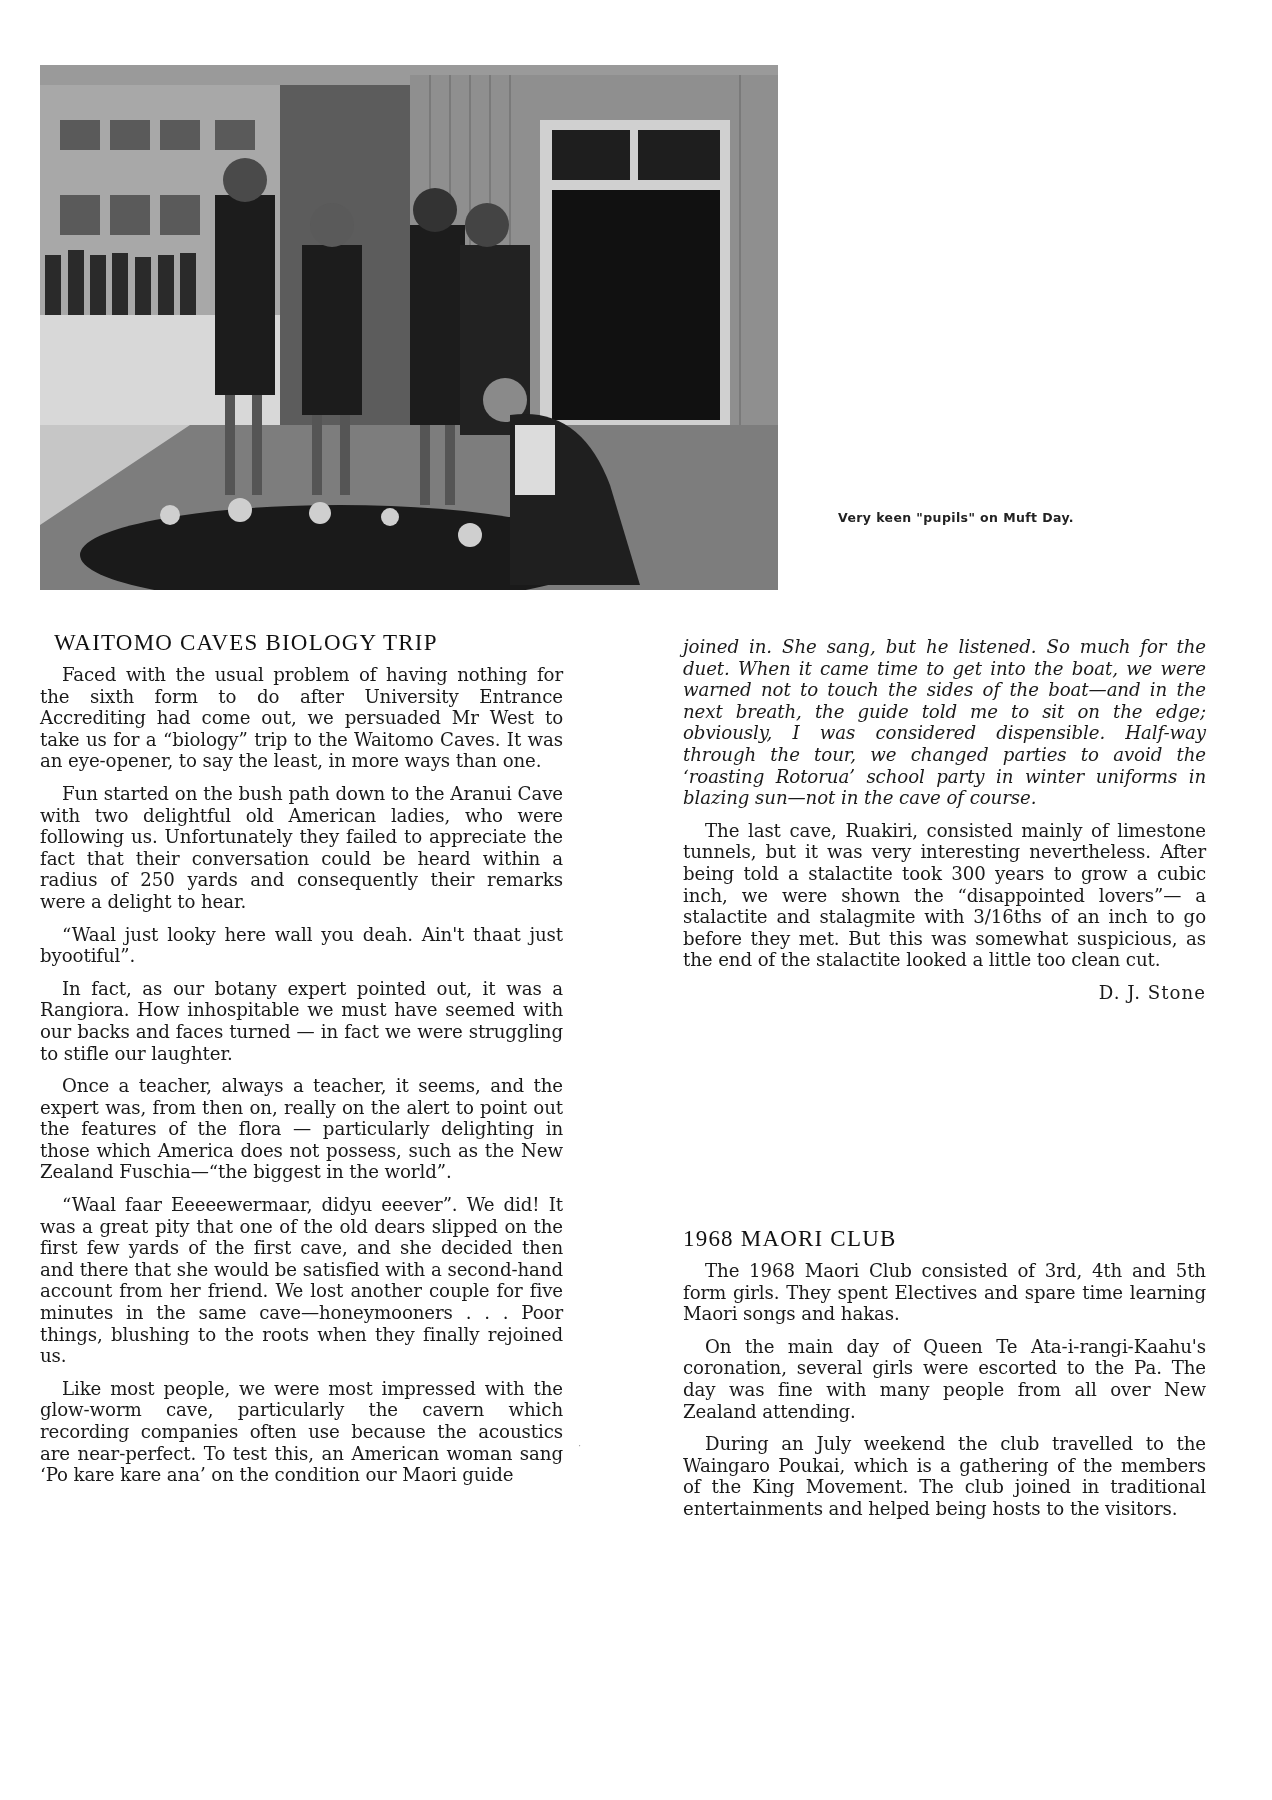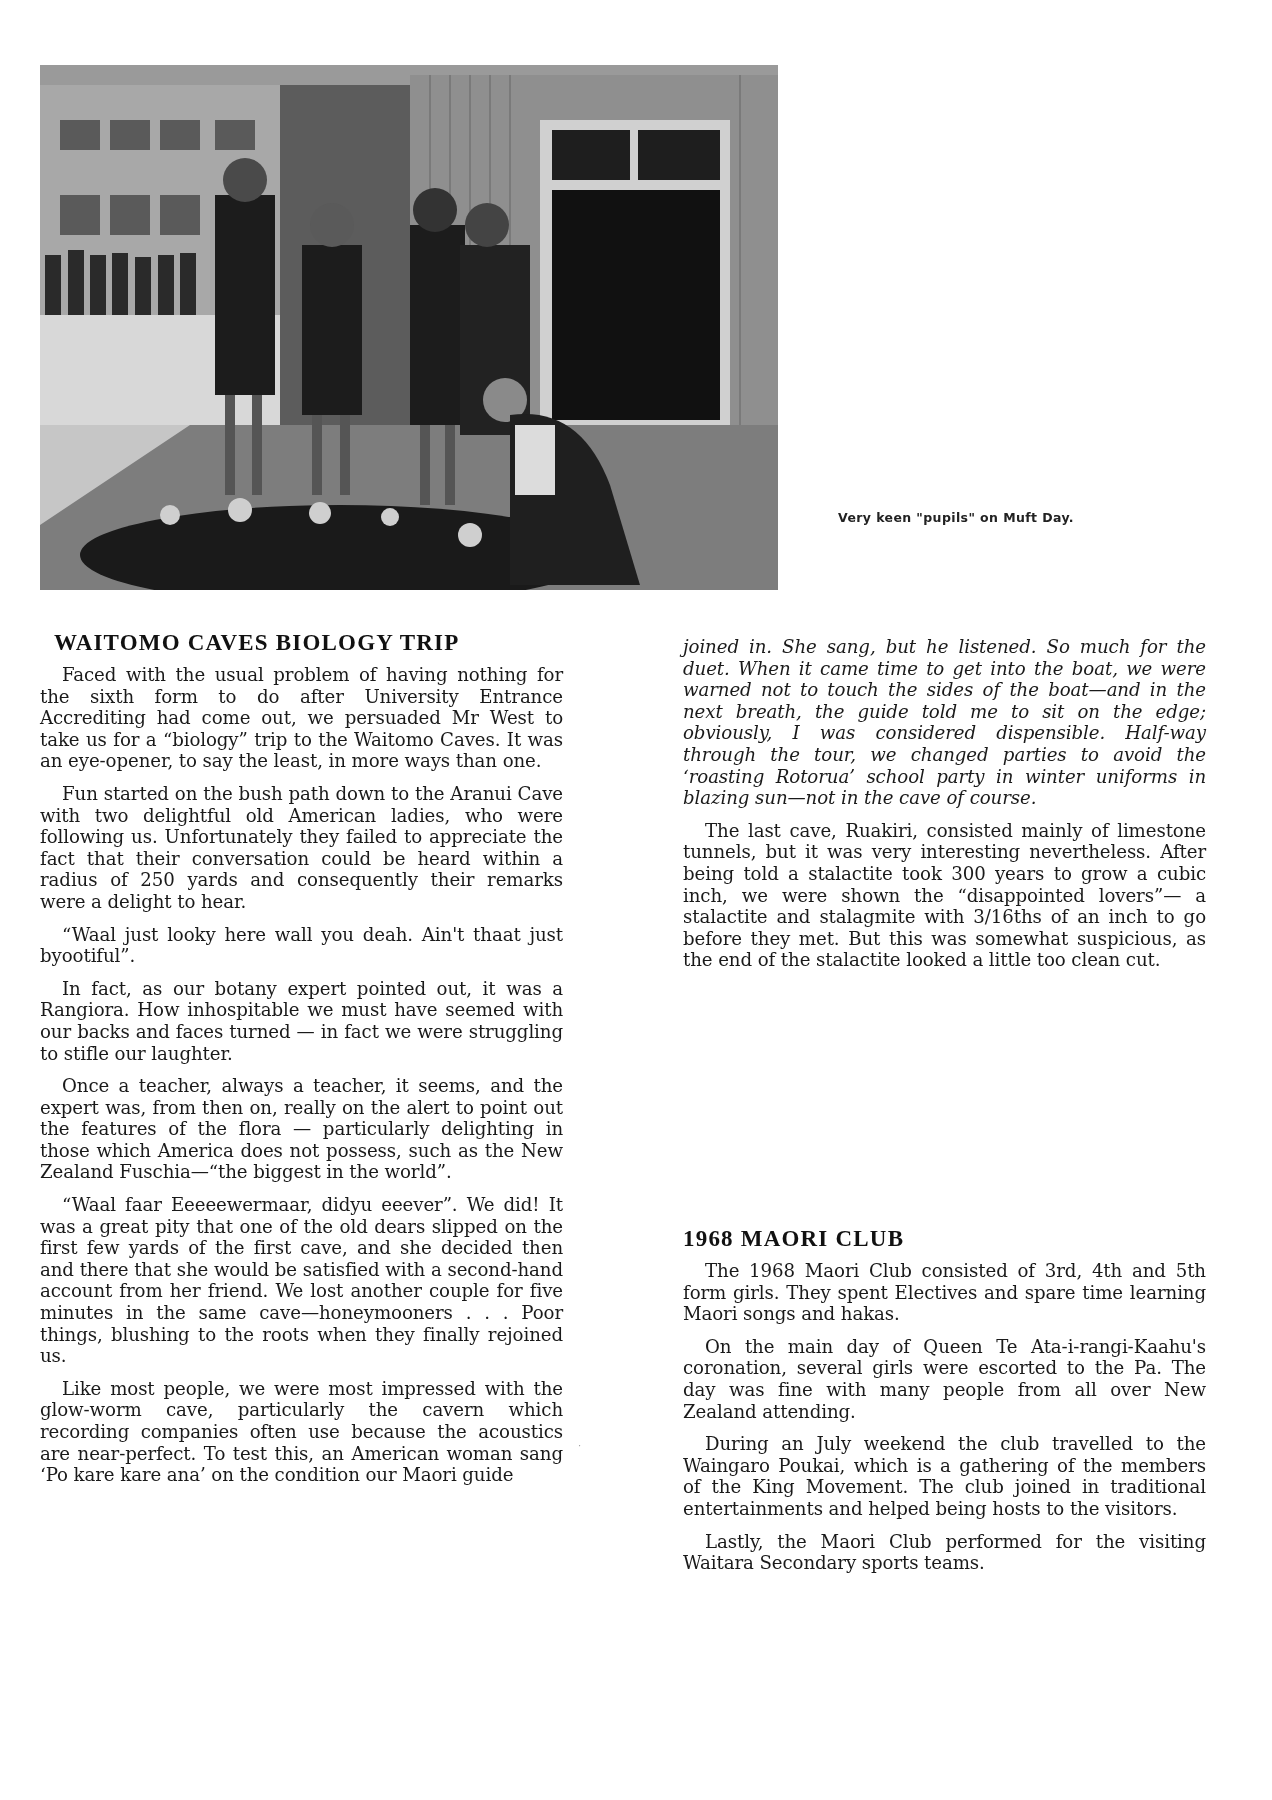--- a/index.html
+++ b/index.html
@@ -48,21 +48,21 @@
     .col-left { left: 40px; top: 630px; }
     .col-right { left: 683px; top: 636px; }
     .col p {
       margin: 0 0 11px 0;
       text-indent: 22px;
       hyphens: none;
     }
     .col p.noindent { text-indent: 0; font-style: italic; }
     .heading {
       font-family: "Liberation Serif", "DejaVu Serif", serif;
-      font-weight: bold;
+      font-weight: normal;
       font-size: 23px;
       letter-spacing: 1.2px;
       margin: 0 0 8px 0;
       line-height: 26px;
       color: #111;
     }
     .heading-left { text-align: left; padding-left: 14px; }
     .heading-center { text-align: left; }
     .signature {
       text-align: right;
@@ -181,23 +181,23 @@
   <p>“Waal just looky here wall you deah. Ain't thaat just byootiful”.</p>
   <p>In fact, as our botany expert pointed out, it was a Rangiora. How inhospitable we must have seemed with our backs and faces turned — in fact we were struggling to stifle our laughter.</p>
   <p>Once a teacher, always a teacher, it seems, and the expert was, from then on, really on the alert to point out the features of the flora — particularly delighting in those which America does not possess, such as the New Zealand Fuschia—“the biggest in the world”.</p>
   <p>“Waal faar Eeeeewermaar, didyu eeever”. We did! It was a great pity that one of the old dears slipped on the first few yards of the first cave, and she decided then and there that she would be satisfied with a second-hand account from her friend. We lost another couple for five minutes in the same cave—honeymooners . . . Poor things, blushing to the roots when they finally rejoined us.</p>
   <p>Like most people, we were most impressed with the glow-worm cave, particularly the cavern which recording companies often use because the acoustics are near-perfect. To test this, an American woman sang ‘Po kare kare ana’ on the condition our Maori guide</p>
 </div>
 
 <div class="col col-right">
   <p class="noindent">joined in. She sang, but he listened. So much for the duet. When it came time to get into the boat, we were warned not to touch the sides of the boat—and in the next breath, the guide told me to sit on the edge; obviously, I was considered dispensible. Half-way through the tour, we changed parties to avoid the ‘roasting Rotorua’ school party in winter uniforms in blazing sun—not in the cave of course.</p>
   <p>The last cave, Ruakiri, consisted mainly of limestone tunnels, but it was very interesting nevertheless. After being told a stalactite took 300 years to grow a cubic inch, we were shown the “disappointed lovers”— a stalactite and stalagmite with 3/16ths of an inch to go before they met. But this was somewhat suspicious, as the end of the stalactite looked a little too clean cut.</p>
+  <div class="signature">D. J. Stone</div>
 </div>
 
 <div class="col maori-section">
   <h2 class="heading heading-center">1968 MAORI CLUB</h2>
   <p>The 1968 Maori Club consisted of 3rd, 4th and 5th form girls. They spent Electives and spare time learning Maori songs and hakas.</p>
   <p>On the main day of Queen Te Ata-i-rangi-Kaahu's coronation, several girls were escorted to the Pa. The day was fine with many people from all over New Zealand attending.</p>
   <p>During an July weekend the club travelled to the Waingaro Poukai, which is a gathering of the members of the King Movement. The club joined in traditional entertainments and helped being hosts to the visitors.</p>
-  <p>Lastly, the Maori Club performed for the visiting Waitara Secondary sports teams.</p>
 </div>
 
 <div class="margin-mark">·</div>
 
 </body></html>

